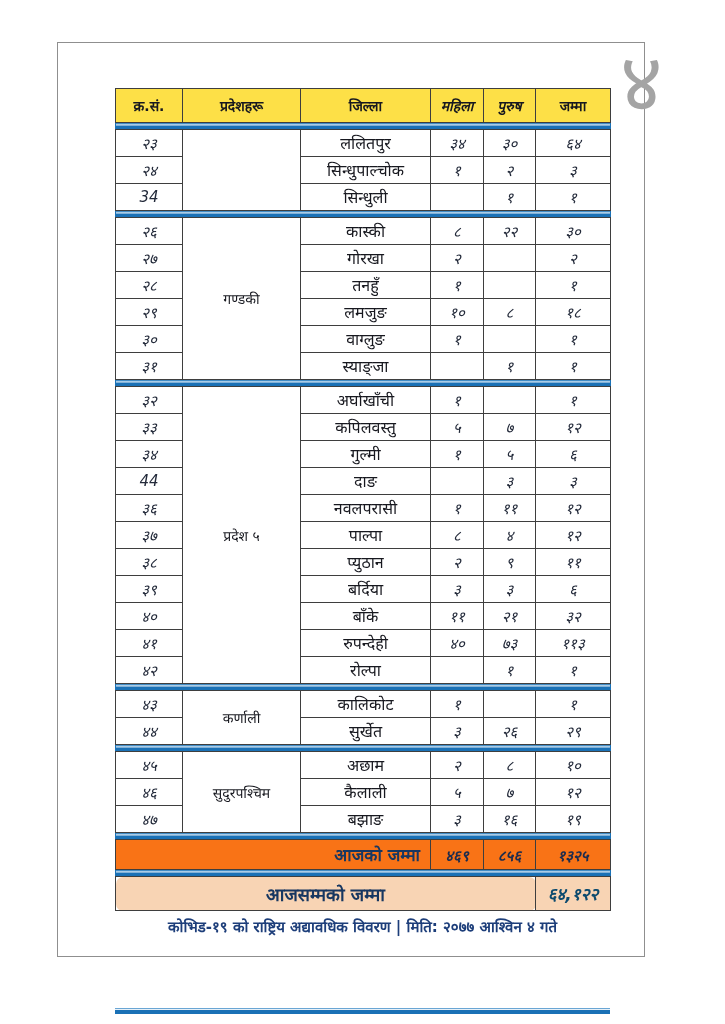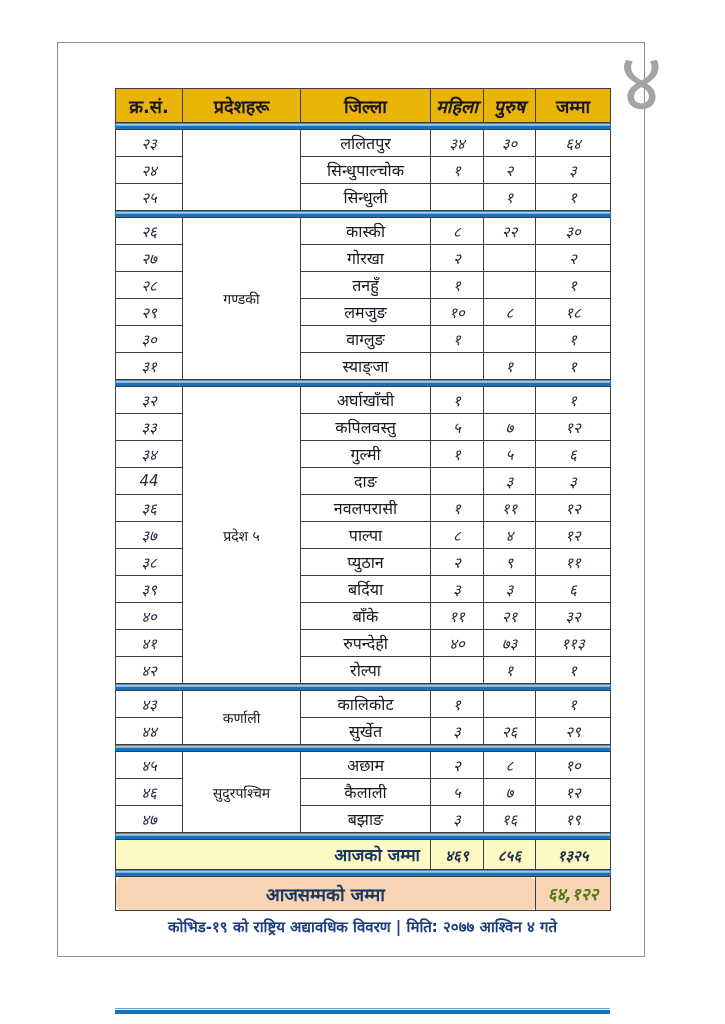--- a/index.html
+++ b/index.html
@@ -34,47 +34,47 @@
   th, td {
     border:1px solid #3e3e3e;
     text-align:center;
     vertical-align:middle;
     padding:0;
     color:#17181f;
     overflow:hidden;
     white-space:nowrap;
   }
   thead th {
-    background:#eab308;
+    background:#fde047;
     height:33px;
-    font-size:18px;
+    font-size:14px;
     font-weight:600;
   }
   thead th.it { font-style:italic; font-weight:700; }
   tbody td { height:26px; font-size:16px; }
   td.num { font-style:italic; font-size:15px; color:#232a3a; }
   td.province { font-size:14px; }
   tr.sep td {
     height:6px;
     padding:0;
     background:linear-gradient(to bottom, #6aa6d4 0 1px, #e8f1f9 1px 2px, #1a71b6 2px 100%);
     border-left:1px solid #1a71b6;
     border-right:1px solid #1a71b6;
     border-top:1px solid #3e3e3e;
     border-bottom:1px solid #3e3e3e;
   }
-  tr.total-row td { background:#fef9c3; height:29px; }
+  tr.total-row td { background:#f97316; height:29px; }
   tr.total-row td.label {
     text-align:right; padding-right:10px;
     font-weight:bold; font-size:17px; color:#173761;
   }
   tr.total-row td.num { font-weight:700; color:#1c2c4e; }
   tr.grand-row td { background:#f8d4b4; height:33px; }
   tr.grand-row td.label { font-weight:bold; font-size:18px; color:#173761;border-radius:7px; }
-  tr.grand-row td.num { font-style:italic; font-weight:600; font-size:17px; color:#4d7c0f; }
+  tr.grand-row td.num { font-style:italic; font-weight:600; font-size:17px; color:#0c4a6e; }
   .caption {
     position:absolute; left:115px; top:916px; width:495px;
     text-align:center;
     font-size:15px; font-weight:bold;
     color:#1d3e7a;
     z-index:2;
   }
   .caption .bolder { font-weight:800; }
   .bottom-bar {
     position:absolute; left:115px; top:1008px;
@@ -122,21 +122,21 @@
         <td class="num">६४</td>
       </tr>
       <tr>
         <td class="num">२४</td>
         <td class="district">सिन्धुपाल्चोक</td>
         <td class="num">१</td>
         <td class="num">२</td>
         <td class="num">३</td>
       </tr>
       <tr>
-        <td class="num">२५</td>
+        <td class="num">34</td>
         <td class="district">सिन्धुली</td>
         <td class="num"></td>
         <td class="num">१</td>
         <td class="num">१</td>
       </tr>
       <tr class="sep">
         <td colspan="6"></td>
       </tr>
       <tr>
         <td class="num">२६</td>

